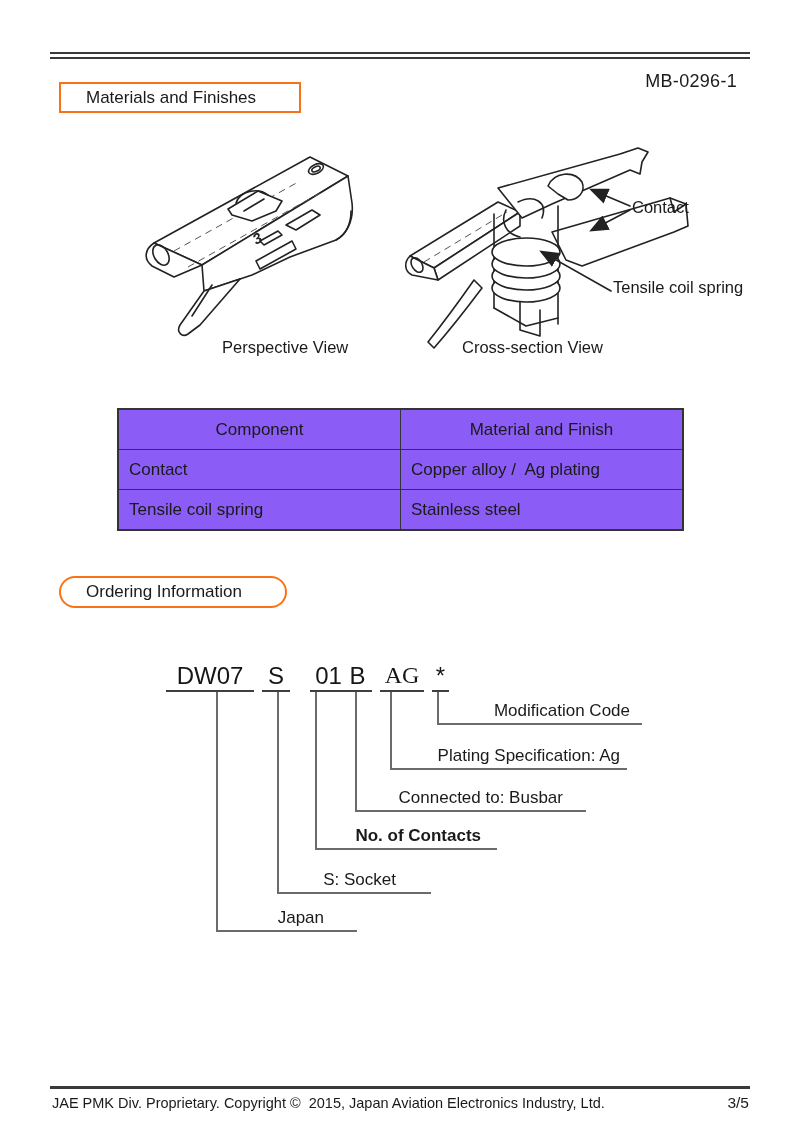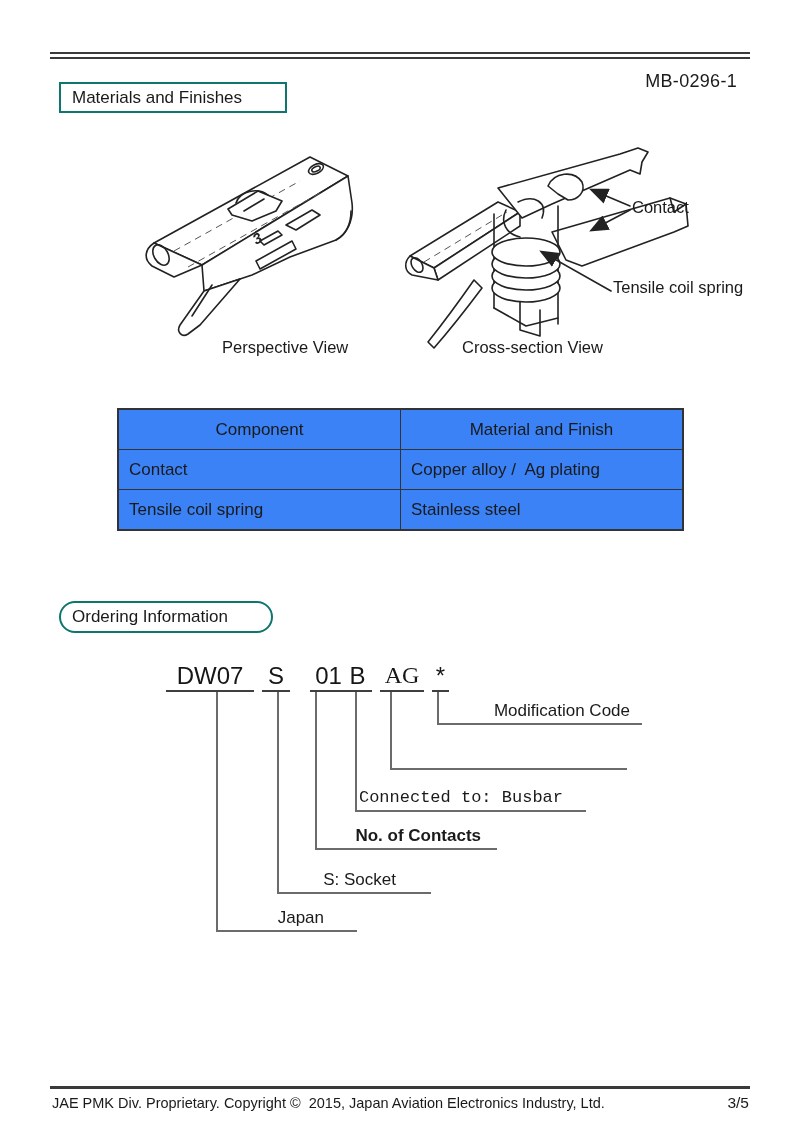--- a/index.html
+++ b/index.html
@@ -6,36 +6,36 @@
   .page {
     position:relative; width:793px; height:1123px; margin:0 auto;
     background:#ffffff; font-family:"Liberation Sans", sans-serif;
     color:#1a1a1a; overflow:hidden;
   }
   
   .doc-number { position:absolute; top:31px; right:56px; font-size:18px; letter-spacing:.3px;margin-top:40px; }
   .header-rule { position:absolute; left:50px; top:52px; width:700px; height:3px;
     border-top:2.5px solid #3a3a3a; border-bottom:2.5px solid #3a3a3a; }
   
-  .section-box { position:absolute; border:2px solid #0f766e; background:#fff;
-    font-size:17px; display:flex; align-items:center; padding-left:11px; }
+  .section-box { position:absolute; border:2px solid #f97316; background:#fff;
+    font-size:17px; display:flex; align-items:center; padding-left:25px; }
   .box-materials { left:59px; top:82px; width:213px; height:27px; }
-  .box-ordering  { left:59px; top:601px; width:199px; height:28px;border-radius:16px; }
+  .box-ordering  { left:59px; top:576px; width:199px; height:28px;border-radius:16px; }
   
   .fig { position:absolute; }
   .fig svg { display:block; }
   .fig-caption { position:absolute; font-size:16.5px; }
   .cap-perspective { left:222px; top:338px; }
   .cap-crosssection { left:462px; top:338px; }
   .fig-label { position:absolute; font-size:16.5px; }
   .lbl-contact { left:632px; top:198px; }
   .lbl-spring  { left:613px; top:278px; }
   
   .materials-table { position:absolute; left:117px; top:408px; border-collapse:collapse;
-    border:2px solid #333; background:#3b82f6; }
+    border:2px solid #333; background:#8b5cf6; }
   .materials-table th, .materials-table td {
     border:1.5px solid #333; font-size:17px; font-weight:normal; white-space:pre-wrap; }
   .materials-table th { width:279px; height:37px; text-align:center; }
   .materials-table td { height:37px; text-align:left; padding-left:10px; }
   
   .code-seg { position:absolute; top:662px; font-size:24px; line-height:27px;
     text-align:center; border-bottom:2.5px solid #3f3f3f; padding-bottom:1px; color:#161616; }
   .vline { position:absolute; width:1.5px; background:#6b6b6b; }
   .hline { position:absolute; height:1.5px; background:#6b6b6b; }
   .callout { position:absolute; font-size:17px; line-height:21px; white-space:nowrap; }
@@ -177,21 +177,22 @@
   <div class="vline" style="left:437px; top:692px; height:32px;"></div>
 
   <div class="hline" style="left:437px; top:723px; width:205px;"></div>
   <div class="hline" style="left:390px; top:768px; width:237px;"></div>
   <div class="hline" style="left:355px; top:810px; width:231px;"></div>
   <div class="hline" style="left:315px; top:848px; width:182px;"></div>
   <div class="hline" style="left:277px; top:892px; width:154px;"></div>
   <div class="hline" style="left:216px; top:930px; width:141px;"></div>
 
   <span class="callout" style="right:163px; top:700px;">Modification Code</span>
-  <span class="callout" style="right:230px; top:787px;font-family:Liberation Mono, monospace;">Connected to: Busbar</span>
+  <span class="callout" style="right:173px; top:745px;">Plating Specification: Ag</span>
+  <span class="callout" style="right:230px; top:787px;">Connected to: Busbar</span>
   <span class="callout" style="right:312px; top:825px;font-weight:bold;">No. of Contacts</span>
   <span class="callout" style="right:397px; top:869px;">S: Socket</span>
   <span class="callout" style="right:469px; top:907px;">Japan</span>
 
   <div class="footer-rule"></div>
   <div class="footer-copy">JAE PMK Div. Proprietary. Copyright ©  2015, Japan Aviation Electronics Industry, Ltd.</div>
   <div class="footer-page">3/5</div>
 
 </div>
 

